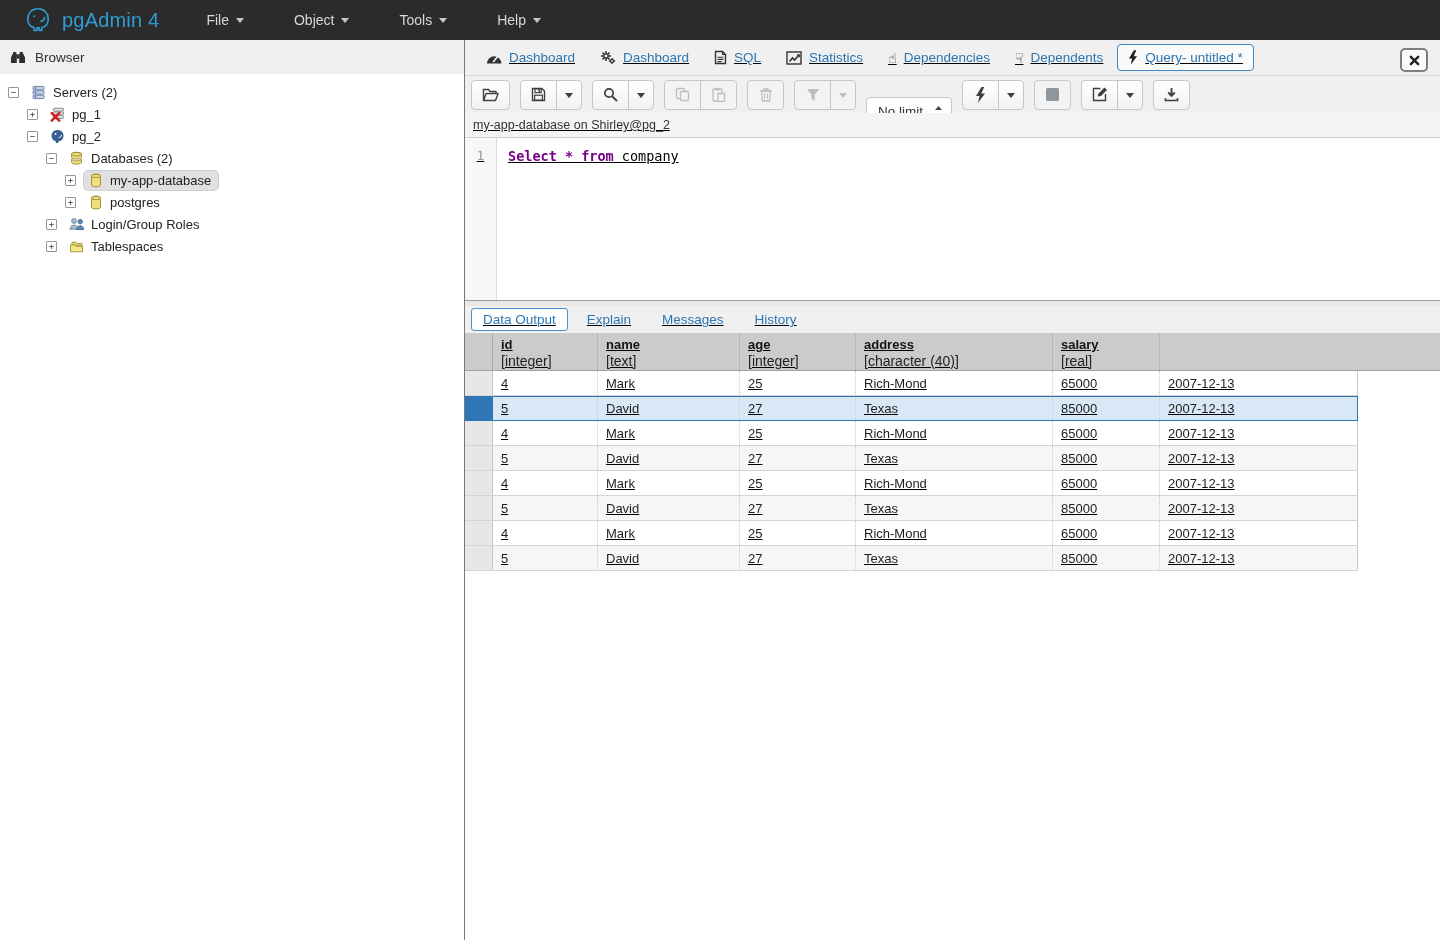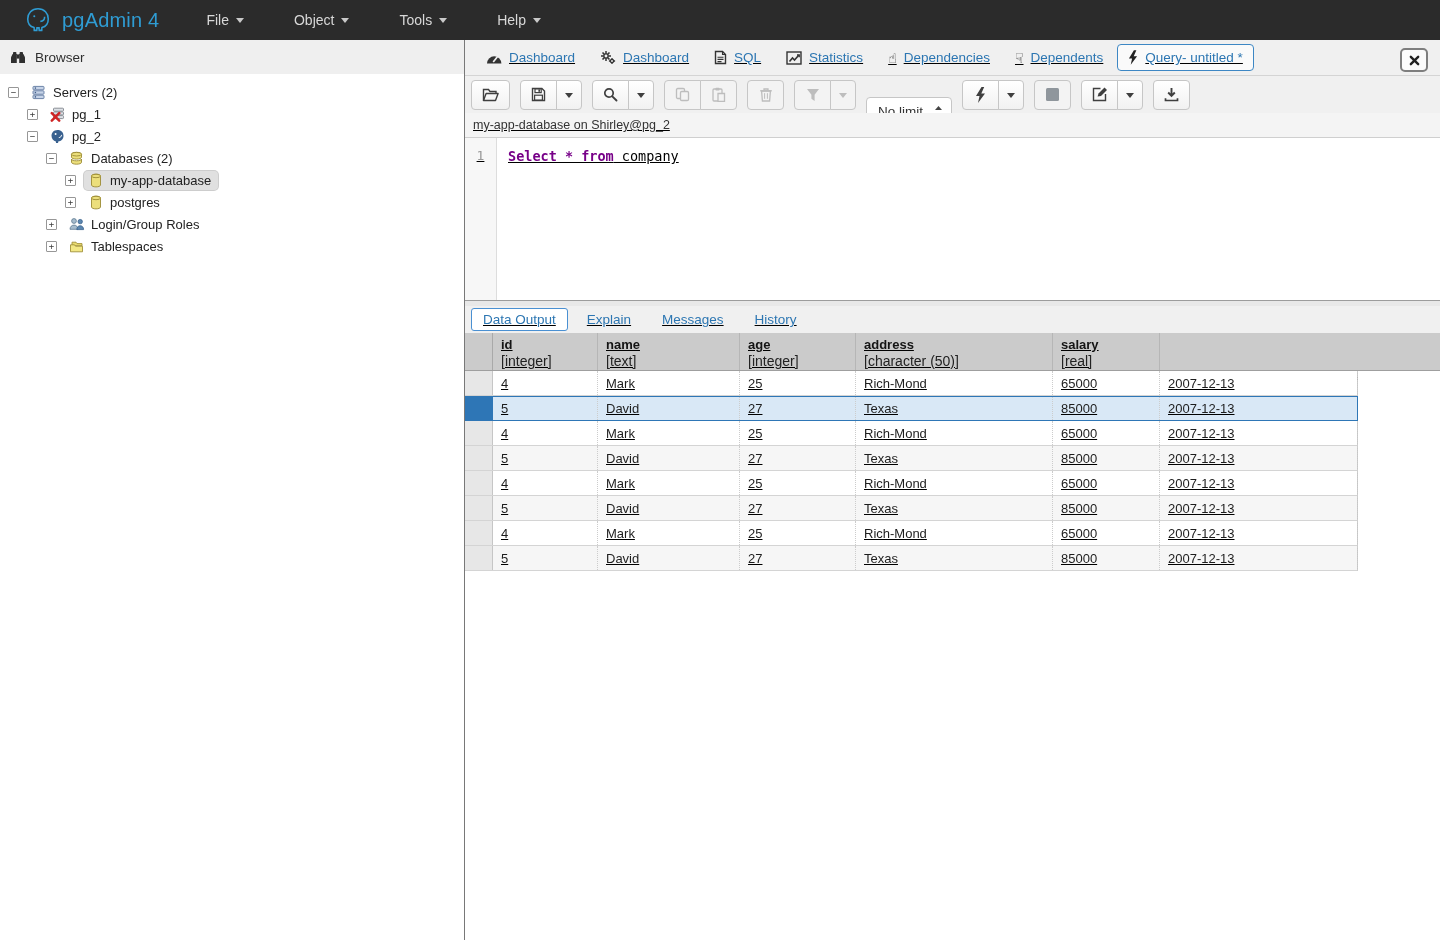--- a/index.html
+++ b/index.html
@@ -532,21 +532,21 @@
           <div class="hcell" style="width: 142px; min-width: 142px;">
             <div class="hname">name</div>
             <div class="htype">[text]</div>
           </div>
           <div class="hcell" style="width: 116px; min-width: 116px;">
             <div class="hname">age</div>
             <div class="htype">[integer]</div>
           </div>
           <div class="hcell" style="width: 197px; min-width: 197px;">
             <div class="hname">address</div>
-            <div class="htype">[character (50)]</div>
+            <div class="htype">[character (40)]</div>
           </div>
           <div class="hcell" style="width: 107px; min-width: 107px;">
             <div class="hname">salary</div>
             <div class="htype">[real]</div>
           </div>
           <div class="hcell" style="width: 198px; min-width: 198px; margin-top: 44px;">
             <div class="hname">join_date</div>
             <div class="htype">[date]</div>
           </div>
           <div class="hfill"></div>

